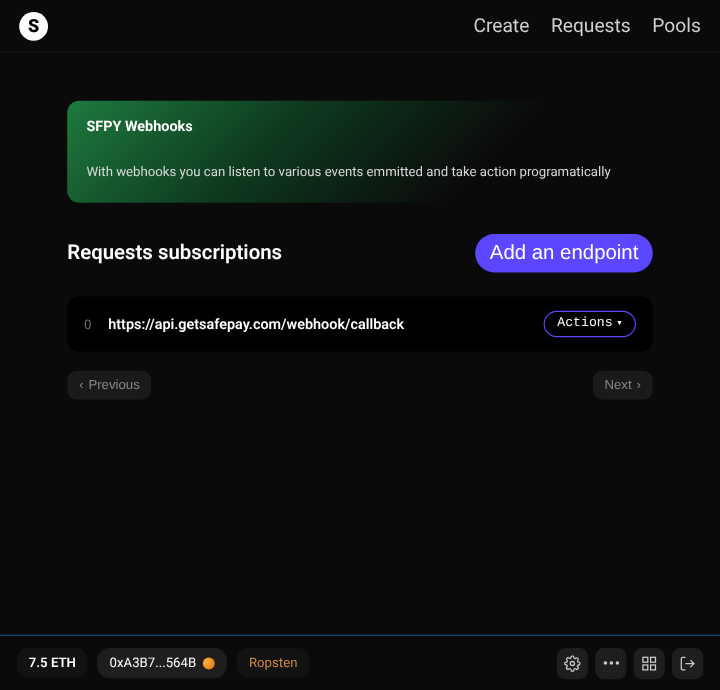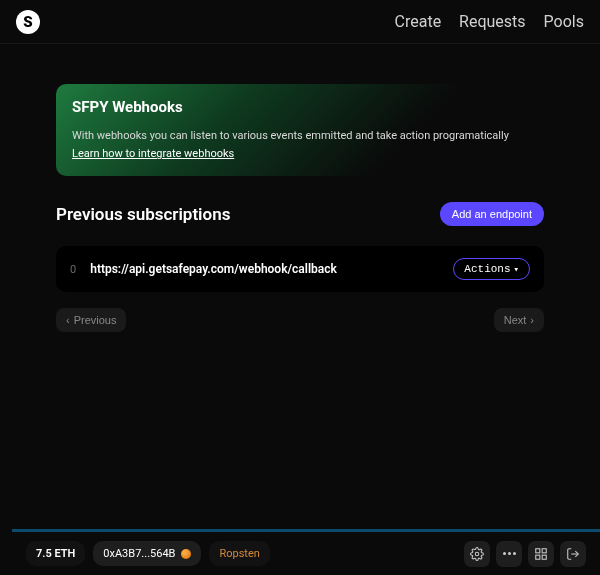--- a/index.html
+++ b/index.html
@@ -41,34 +41,34 @@
       font-size: 16px;
     }
     .content {
       padding: 40px 56px 0 56px;
     }
     .banner {
       background: linear-gradient(135deg, #1e7a3e 0%, #0e3a1f 35%, #0a0a0a 70%);
       border-radius: 10px;
       padding: 14px 16px 16px 16px;
     }
-    .banner-title { font-weight: 700; font-size: 15px; margin-bottom: 12px; }
+    .banner-title { font-weight: 700; font-size: 12px; margin-bottom: 24px; }
     .banner-desc { font-size: 11px; color: #d9d9d9; margin-bottom: 2px; line-height: 1.4; }
     .banner-link { font-size: 11px; color: #fff; text-decoration: underline; }
     .section-head {
       display: flex;
       align-items: center;
       margin-top: 26px;
       gap: 8px;
     }
     .section-title { font-size: 17px; font-weight: 600; flex: 1; }
     .btn {
       border-radius: 16px;
       padding: 6px 12px;
-      font-size: 11px;
+      font-size: 17px;
       font-weight: 500;
       cursor: pointer;
       border: none;
       white-space: nowrap;
     }
     .btn-primary { background: #5b47ff; color: #fff; }
     .btn-outline-primary { background: transparent; color: #fff; border: 1px solid #5b47ff; }
     .list-row {
       margin-top: 20px;
       background: #000;
@@ -106,23 +106,23 @@
       color: #888;
       font-size: 11px;
       padding: 6px 10px;
       cursor: pointer;
       display: inline-flex;
       align-items: center;
       gap: 4px;
     }
     .bottombar {
       position: absolute;
-      bottom: 0; left: 12px; right: 0;
+      bottom: 0; left: 0; right: 0;
       height: 46px;
-      border-top: 3px solid #0c4a6e;
+      border-top: 1px solid #0c4a6e;
       display: flex;
       align-items: center;
       padding: 0 14px;
       gap: 8px;
       background: #0a0a0a;
     }
     .pill {
       background: #1e1e1e;
       border-radius: 10px;
       padding: 6px 10px;
@@ -168,25 +168,24 @@
     <a href="#">Create</a>
     <a href="#">Requests</a>
     <a href="#">Pools</a>
   </nav>
 </div>
 
 <div class="content">
   <div class="banner">
     <div class="banner-title">SFPY Webhooks</div>
     <div class="banner-desc">With webhooks you can listen to various events emmitted and take action programatically</div>
-    <a href="#" class="banner-link">Learn how to integrate webhooks</a>
   </div>
 
   <div class="section-head">
-    <div class="section-title">Previous subscriptions</div>
+    <div class="section-title">Requests subscriptions</div>
     <button class="btn btn-primary">Add an endpoint</button>
   </div>
 
   <div class="list-row">
     <span class="row-index">0</span>
     <span class="row-url">https://api.getsafepay.com/webhook/callback</span>
     <button class="actions-btn">
       <span>Actions</span>
       <span class="chev">▾</span>
     </button>

